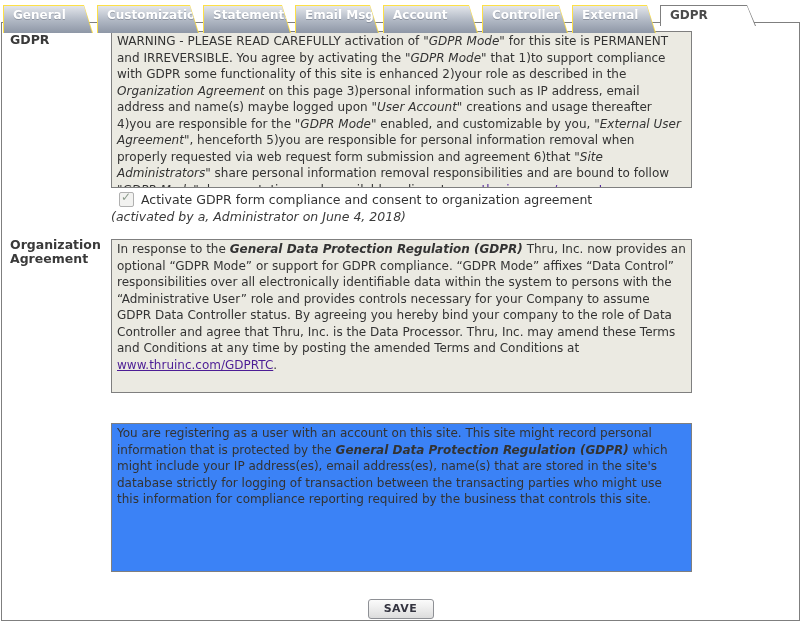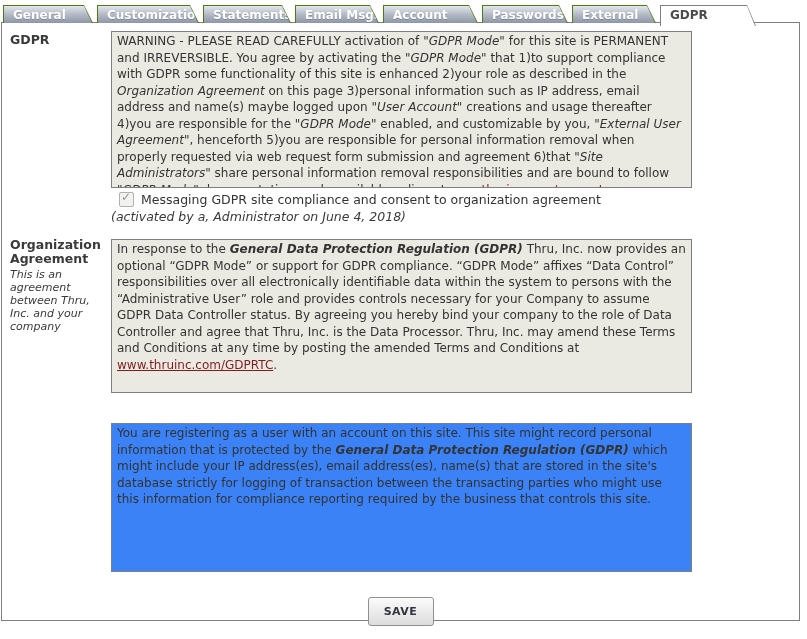--- a/index.html
+++ b/index.html
@@ -4,21 +4,21 @@
 <style>
   html,body{margin:0;padding:0;}
   body{
     width:807px;height:639px;position:relative;background:#ffffff;
     font-family:"DejaVu Sans","Liberation Sans",sans-serif;
     color:#3a3a3a;overflow:hidden;
   }
   
   .tabs{position:absolute;left:3px;top:5px;display:flex;gap:4px;z-index:3;}
   .tab{
-    position:relative;height:18px;background:#4d7c0f;cursor:pointer;
+    position:relative;height:28px;background:#fde047;cursor:pointer;
     clip-path:polygon(0 0,calc(100% - 9px) 0,100% 100%,0 100%);
   }
   .tab-fill{
     position:absolute;left:1px;top:1px;right:1px;bottom:0;
     background:linear-gradient(180deg,#e3e6eb 0%,#b3bac6 50%,#8e97a6 100%);
     clip-path:polygon(0 0,calc(100% - 8px) 0,100% 100%,0 100%);
   }
   .tab-label{
     position:absolute;left:9px;top:2px;white-space:nowrap;
     font-weight:bold;font-size:12px;color:#ffffff;
@@ -42,41 +42,41 @@
   }
   .panel{
     position:absolute;left:109px;width:569px;
     background:#ebeae2;border:1px solid #7f7f7f;
     font-size:12px;line-height:16.5px;color:#333333;
     padding:1px 5px;overflow:hidden;
   }
   .editor{background:#3b82f6;cursor:text;}
   .seg-i{font-style:italic;}
   .seg-b{font-weight:bold;font-style:italic;}
-  a.seg-a{color:#7f1d1d;text-decoration:underline;cursor:pointer;}
+  a.seg-a{color:#4c1d95;text-decoration:underline;cursor:pointer;}
   
   .checkbox-row{position:absolute;left:117px;top:169px;display:flex;align-items:flex-start;}
   .checkbox{
     width:13px;height:13px;border:1px solid #b0b0b0;background:#f2f2f0;
     display:inline-block;position:relative;border-radius:2px;cursor:default;
   }
   .checkbox .mark{
     position:absolute;left:1px;top:-2px;font-size:12px;line-height:13px;
     color:#8a9a8a;font-weight:bold;display:none;
   }
   .checkbox.checked .mark{display:block;}
   .checkbox-label{margin-left:7px;font-size:12.5px;color:#333333;line-height:15px;}
   .activation-note{
     position:absolute;left:109px;top:186px;
     font-style:italic;font-size:12.5px;color:#3a3a3a;text-align:center;
   }
   
   .save-row{position:absolute;left:0;right:0;top:574px;text-align:center;}
   .save-btn{
-    display:inline-block;min-width:66px;height:29px;
+    display:inline-block;min-width:66px;height:20px;
     background:linear-gradient(180deg,#fbfbfb 0%,#e9e9e9 60%,#dcdcdc 100%);
     border:1px solid #8e9095;border-radius:3px;
     font-family:"DejaVu Sans","Liberation Sans",sans-serif;
     font-size:11px;font-weight:bold;color:#33333f;letter-spacing:.5px;
     padding:0 10px;cursor:pointer;line-height:18px;
   }
 </style>
 </head>
 <body>
 
@@ -101,21 +101,21 @@
         <span class="tab-label">Email Msgs</span>
       </div>
     </div>
   <div class="tab" style="width:95px">
       <div class="tab-fill">
         <span class="tab-label">Account</span>
       </div>
     </div>
   <div class="tab" style="width:86px">
       <div class="tab-fill">
-        <span class="tab-label">Passwords</span>
+        <span class="tab-label">Controller</span>
       </div>
     </div>
   <div class="tab" style="width:84px">
       <div class="tab-fill">
         <span class="tab-label">External</span>
       </div>
     </div>
   <div class="tab active" style="width:96px">
       <div class="tab-fill">
         <span class="tab-label">GDPR</span>
@@ -125,27 +125,26 @@
 
 <div class="content">
 
   <div class="side-label" style="top:10px">GDPR</div>
   <div class="panel" style="top:8px;height:153px"><span>WARNING - PLEASE READ CAREFULLY activation of </span><span class="seg-i">"GDPR Mode"</span><span> for this site is PERMANENT and IRREVERSIBLE. You agree by activating the </span><span class="seg-i">"GDPR Mode"</span><span> that 1)to support compliance with GDPR some functionality of this site is enhanced 2)your role as described in the </span><span class="seg-i">Organization Agreement</span><span> on this page 3)personal information such as IP address, email address and name(s) maybe logged upon </span><span class="seg-i">"User Account"</span><span> creations and usage thereafter 4)you are responsible for the </span><span class="seg-i">"GDPR Mode"</span><span> enabled, and customizable by you, </span><span class="seg-i">"External User Agreement"</span><span>, henceforth 5)you are responsible for personal information removal when properly requested via web request form submission and agreement 6)that </span><span class="seg-i">"Site Administrators"</span><span> share personal information removal responsibilities and are bound to follow </span><span class="seg-i">"GDPR Mode"</span><span> documentation made available online at </span><a class="seg-a">www.thruinc.com/support</a><span>.</span></div>
 
   <div class="checkbox-row">
     <span class="checkbox checked">
         <span class="mark">✓</span>
       </span>
-    <span class="checkbox-label">Messaging GDPR site compliance and consent to organization agreement</span>
+    <span class="checkbox-label">Activate GDPR form compliance and consent to organization agreement</span>
   </div>
   <div class="activation-note">(activated by a, Administrator on June 4, 2018)</div>
 
   <div class="side-label" style="top:215px">
     <span>Organization Agreement</span>
-    <div class="side-sub">This is an agreement between Thru, Inc. and your company</div>
   </div>
   <div class="panel" style="top:216px;height:150px"><span>In response to the </span><span class="seg-b">General Data Protection Regulation (GDPR)</span><span> Thru, Inc. now provides an optional “GDPR Mode” or support for GDPR compliance. “GDPR Mode” affixes “Data Control” responsibilities over all electronically identifiable data within the system to persons with the “Administrative User” role and provides controls necessary for your Company to assume GDPR Data Controller status. By agreeing you hereby bind your company to the role of Data Controller and agree that Thru, Inc. is the Data Processor. Thru, Inc. may amend these Terms and Conditions at any time by posting the amended Terms and Conditions at </span><a class="seg-a">www.thruinc.com/GDPRTC</a><span>.</span></div>
 
   <div class="panel editor" style="top: 400px; height: 145px;" contenteditable="true"><span>You are registering as a user with an account on this site. This site might record personal information that is protected by the </span><span class="seg-b">General Data Protection Regulation (GDPR)</span><span> which might include your IP address(es), email address(es), name(s) that are stored in the site's database strictly for logging of transaction between the transacting parties who might use this information for compliance reporting required by the business that controls this site.</span></div>
 
   <div class="save-row">
     <button class="save-btn">SAVE</button>
   </div>
 </div>
 

